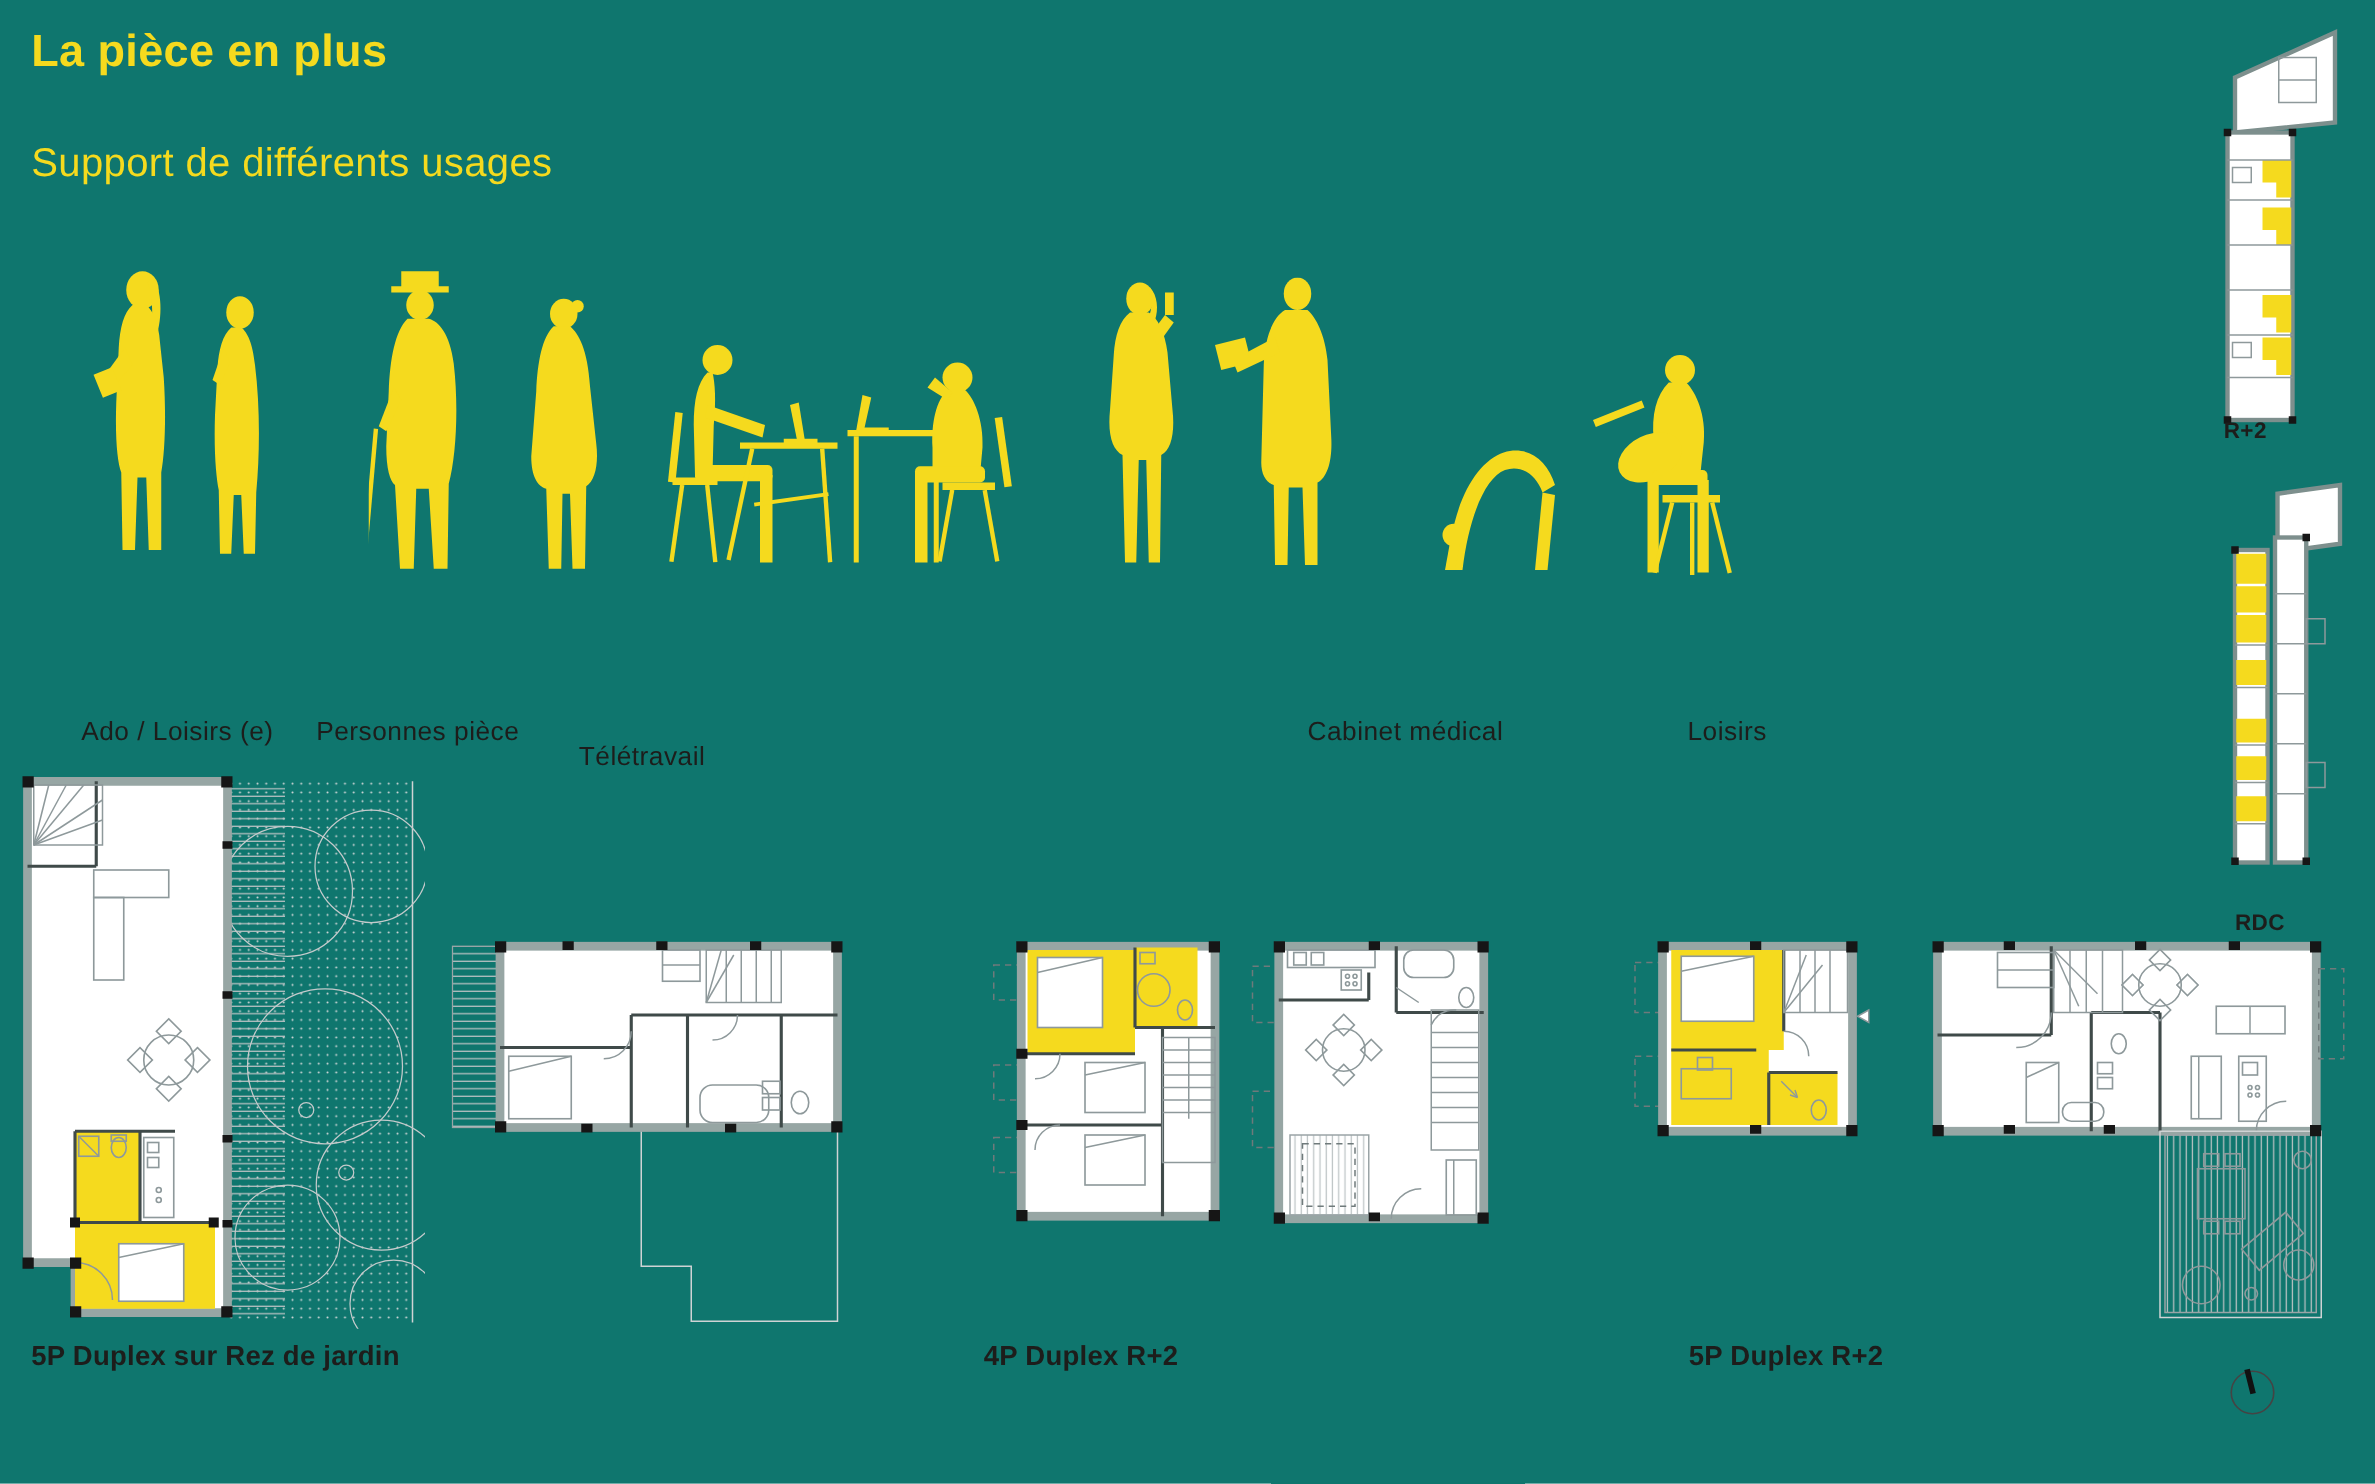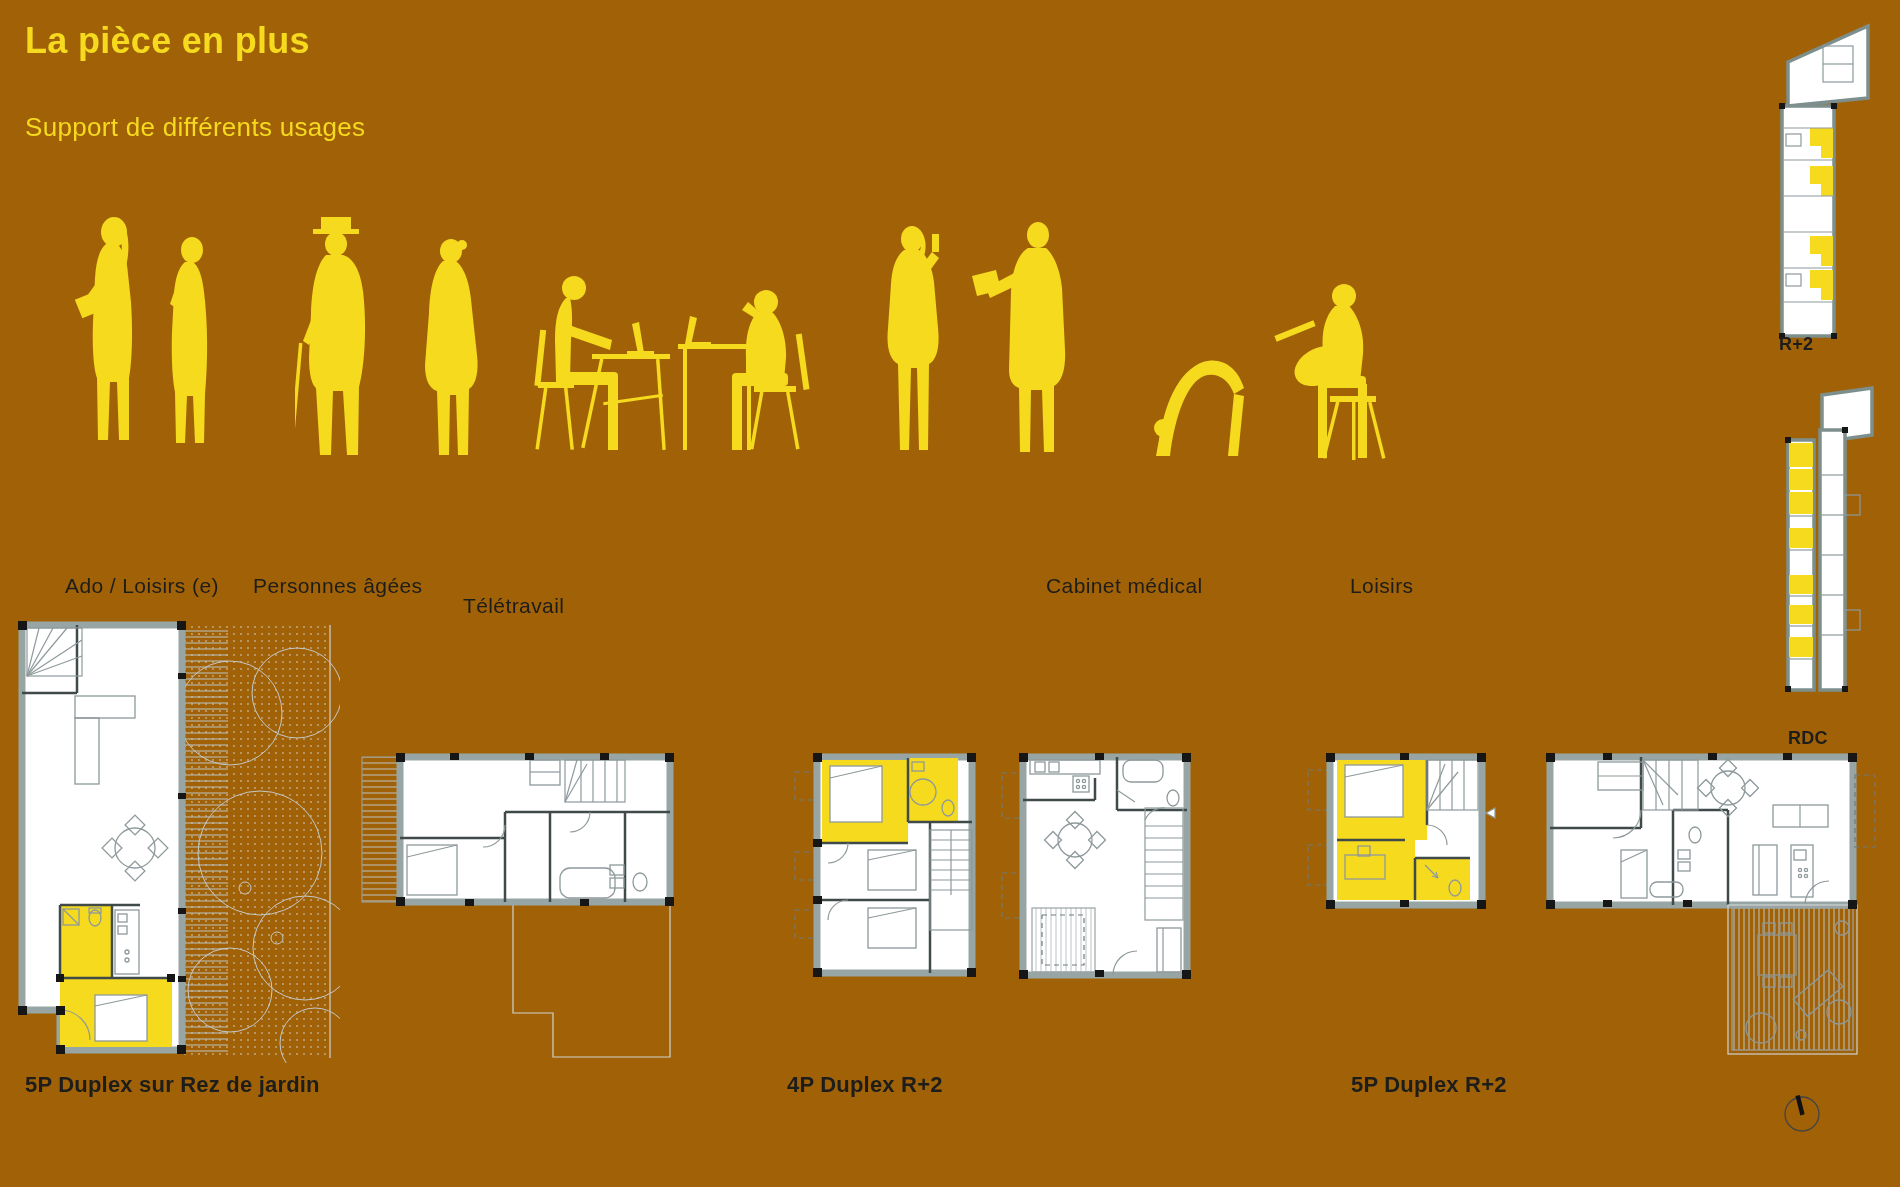--- a/index.html
+++ b/index.html
@@ -1,24 +1,24 @@
 <!DOCTYPE html>
 <html style="--accent: #F5DA1E;"><head>
 <meta charset="utf-8">
 <style>
   :root{ --accent:#F5DA1E; }
   html,body{margin:0;padding:0;background:#ffffff;}
   .stage{
-    position:relative; width:1900px; height:1187px; background:#a16207; overflow:hidden;
+    position:relative; width:1900px; height:1187px; background:#0f766e; overflow:hidden;
     font-family:"Liberation Sans", sans-serif; color:#1d1d1b;
   }
   .abs{position:absolute;}
   .title{font-size:36px;font-weight:bold;color:var(--accent);letter-spacing:.3px;}
   .subtitle{font-size:27px;color:#1d1d1b;letter-spacing:.2px;}
-  .tagline{font-size:26px;color:var(--accent);letter-spacing:.3px;}
+  .tagline{font-size:32px;color:var(--accent);letter-spacing:.3px;}
   .usage-label{font-size:21px;color:#1d1d1b;letter-spacing:.4px;white-space:nowrap;}
   .plan-label{font-size:22px;font-weight:bold;color:#1d1d1b;letter-spacing:.2px;white-space:nowrap;}
   .key-label{font-size:18px;font-weight:bold;color:#1d1d1b;letter-spacing:.3px;}
   
   .sil{fill:var(--accent,#F5DA1E);stroke:none;}
   .yl{fill:var(--accent,#F5DA1E);stroke:none;}
   .wall{fill:#ffffff;stroke:#97a6a4;stroke-width:7;}
   .wallThin{fill:#ffffff;stroke:#7d8f8d;stroke-width:3.5;}
   .part{stroke:#3f4a49;stroke-width:2.5;fill:none;}
   .thin{stroke:#8e999b;stroke-width:1.2;fill:none;}
@@ -139,21 +139,21 @@
       <rect x="170" y="108" width="9" height="74"></rect>
       <rect x="210" y="108" width="9" height="74"></rect>
       <rect x="182" y="120" width="46" height="6"></rect>
       <rect x="188" y="126" width="3.5" height="58" transform="rotate(14 190 126)"></rect>
       <rect x="220" y="126" width="3.5" height="58" transform="rotate(-14 222 126)"></rect>
       <rect x="204" y="126" width="3.5" height="58"></rect>
     </g>
   </svg>
 
   <div class="abs usage-label" style="left:65px;top:574px;">Ado / Loisirs (e)</div>
-  <div class="abs usage-label" style="left:253px;top:574px;">Personnes âgées</div>
+  <div class="abs usage-label" style="left:253px;top:574px;">Personnes pièce</div>
   <div class="abs usage-label" style="left:463px;top:574px;margin-top:20px;">Télétravail</div>
   <div class="abs usage-label" style="left:1046px;top:574px;">Cabinet médical</div>
   <div class="abs usage-label" style="left:1350px;top:574px;">Loisirs</div>
 
   <svg class="abs" style="left:1765px;top:18px;" width="125" height="330" viewBox="0 0 125 330">
     <polygon class="wallThin" points="23,44 103,8 103,80 23,88"></polygon>
     <rect class="thin" x="58" y="28" width="30" height="36"></rect>
     <line class="thin" x1="58" y1="46" x2="88" y2="46"></line>
     <rect class="wallThin" x="17" y="88" width="52" height="230"></rect>
     <g class="yl">

